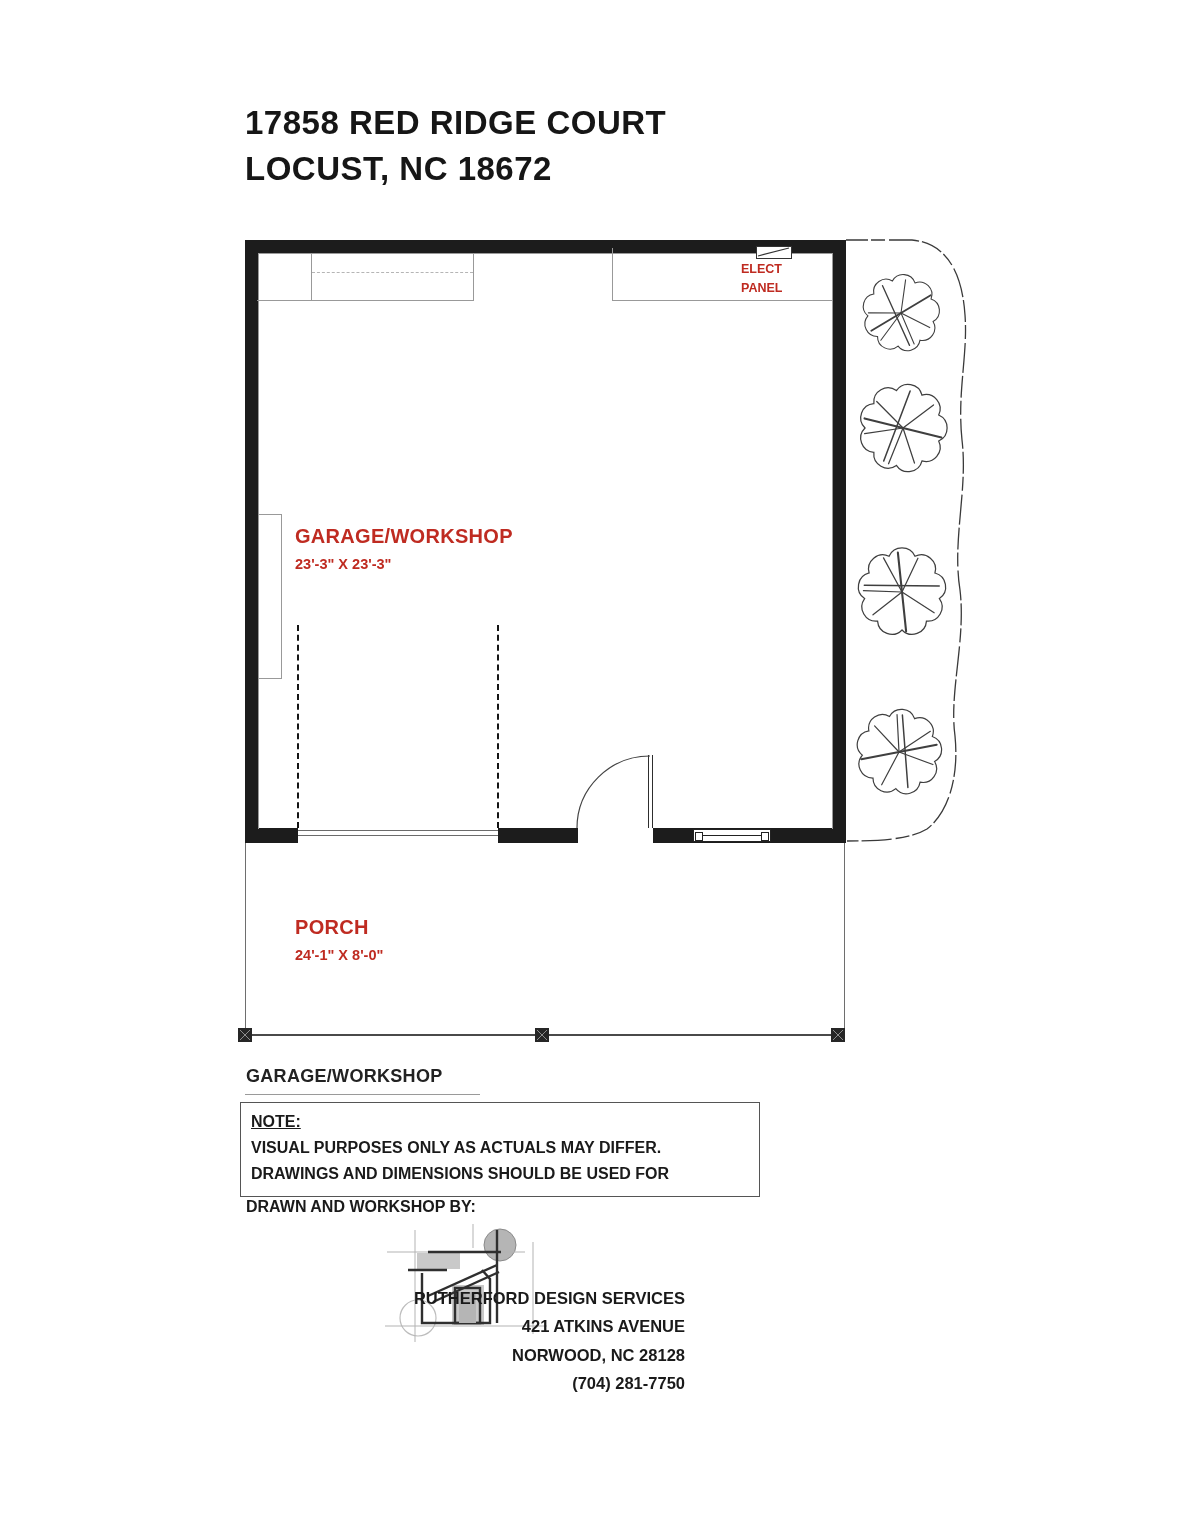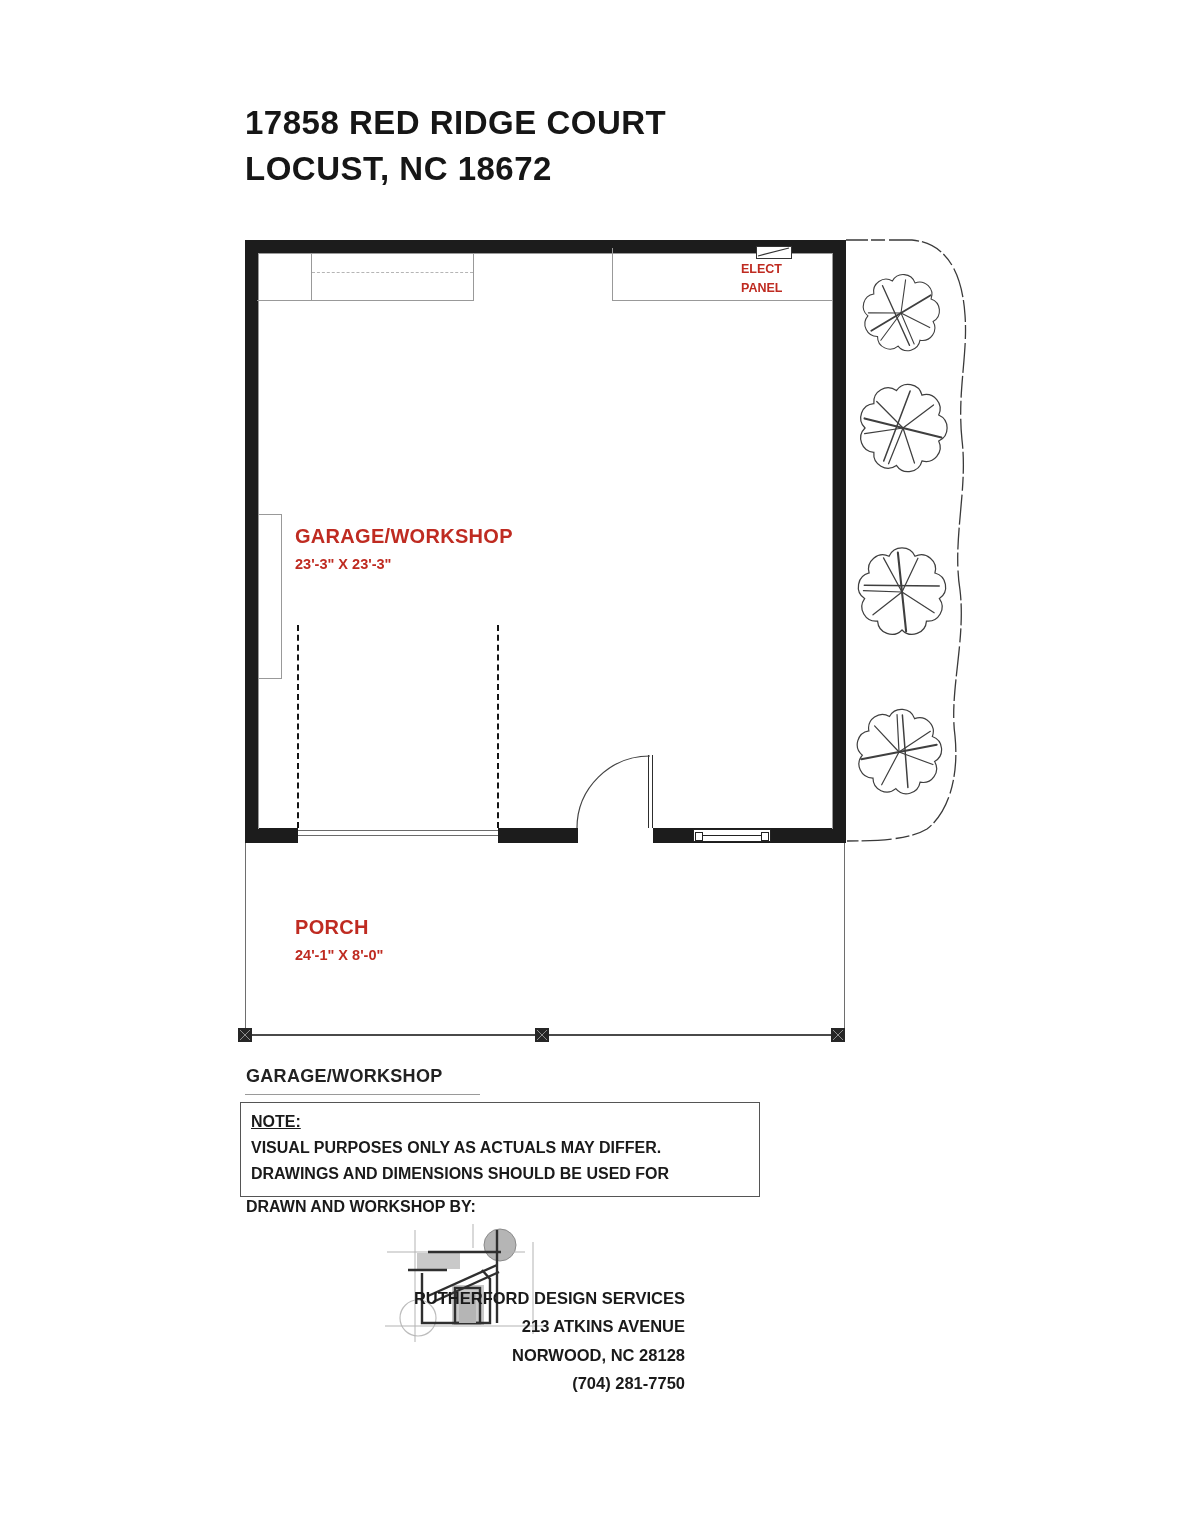--- a/index.html
+++ b/index.html
@@ -190,16 +190,16 @@
     <line x1="43" y1="74" x2="112" y2="43"></line>
     <line x1="48" y1="80" x2="114" y2="50"></line>
     <line x1="112" y1="8" x2="112" y2="101"></line>
     <rect x="70" y="66" width="25" height="35"></rect>
   </g>
   <rect x="74" y="70" width="17" height="31" fill="#b5b5b5"></rect>
 </svg>
 
 <div class="abs company-block">
   <div>RUTHERFORD DESIGN SERVICES</div>
-  <div>213 ATKINS AVENUE</div>
+  <div>421 ATKINS AVENUE</div>
   <div>NORWOOD, NC 28128</div>
   <div>(704) 281-7750</div>
 </div>
 
 </body></html>

